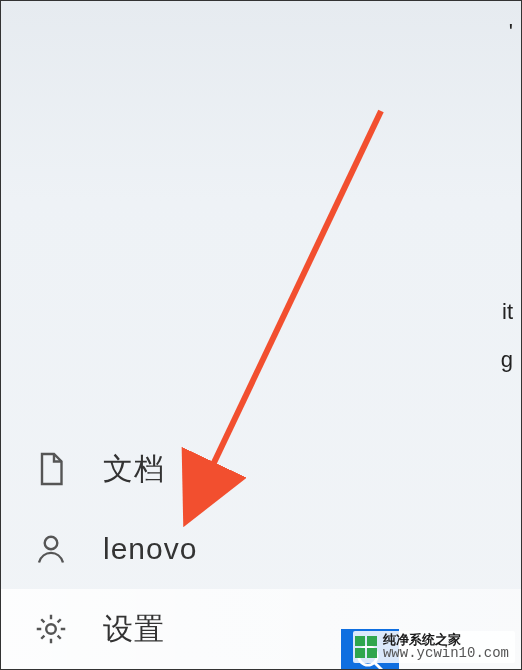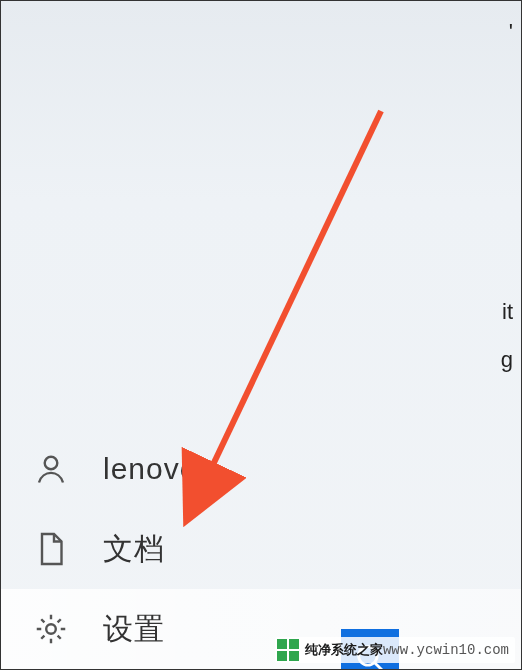--- a/index.html
+++ b/index.html
@@ -96,21 +96,21 @@
       grid-template-columns: 1fr 1fr;
       grid-template-rows: 1fr 1fr;
       gap: 2px;
       margin-right: 6px;
     }
     .watermark .logo span {
       background: #2fa64e;
     }
     .watermark .wm-text {
       display: flex;
-      flex-direction: row;
+      flex-direction: column;
       line-height: 1.05;
     }
     .watermark .wm-title {
       font-size: 13px;
       color: #1b1b1b;
       font-weight: 600;
     }
     .watermark .wm-url {
       font-size: 14px;
       color: #555;
@@ -120,35 +120,35 @@
 </head>
 <body>
 
 <div class="start-panel">
 
   <div class="menu-list">
 
     <div class="menu-item">
       <span class="icon">
         <svg viewBox="0 0 24 24">
+            <path d="M6 2h8l5 5v15H6z"></path>
+            <path d="M14 2v5h5"></path>
+          </svg>
+      </span>
+      <span class="label">文档</span>
+    </div>
+
+    <div class="menu-item">
+      <span class="icon">
+        <svg viewBox="0 0 24 24">
             <circle cx="12" cy="8" r="4.2"></circle>
             <path d="M4 21c1.2-4.2 4.6-6.4 8-6.4s6.8 2.2 8 6.4"></path>
           </svg>
       </span>
       <span class="label">lenovo</span>
-    </div>
-
-    <div class="menu-item">
-      <span class="icon">
-        <svg viewBox="0 0 24 24">
-            <path d="M6 2h8l5 5v15H6z"></path>
-            <path d="M14 2v5h5"></path>
-          </svg>
-      </span>
-      <span class="label">文档</span>
     </div>
 
 
     <div class="menu-item highlight">
       <span class="icon">
         <svg viewBox="0 0 24 24">
             <circle cx="12" cy="12" r="3.2"></circle>
             <path d="M12 2.5v3M12 18.5v3M21.5 12h-3M5.5 12h-3M18.5 5.5l-2.1 2.1M7.6 16.4l-2.1 2.1M18.5 18.5l-2.1-2.1M7.6 7.6L5.5 5.5"></path>
           </svg>
       </span>

